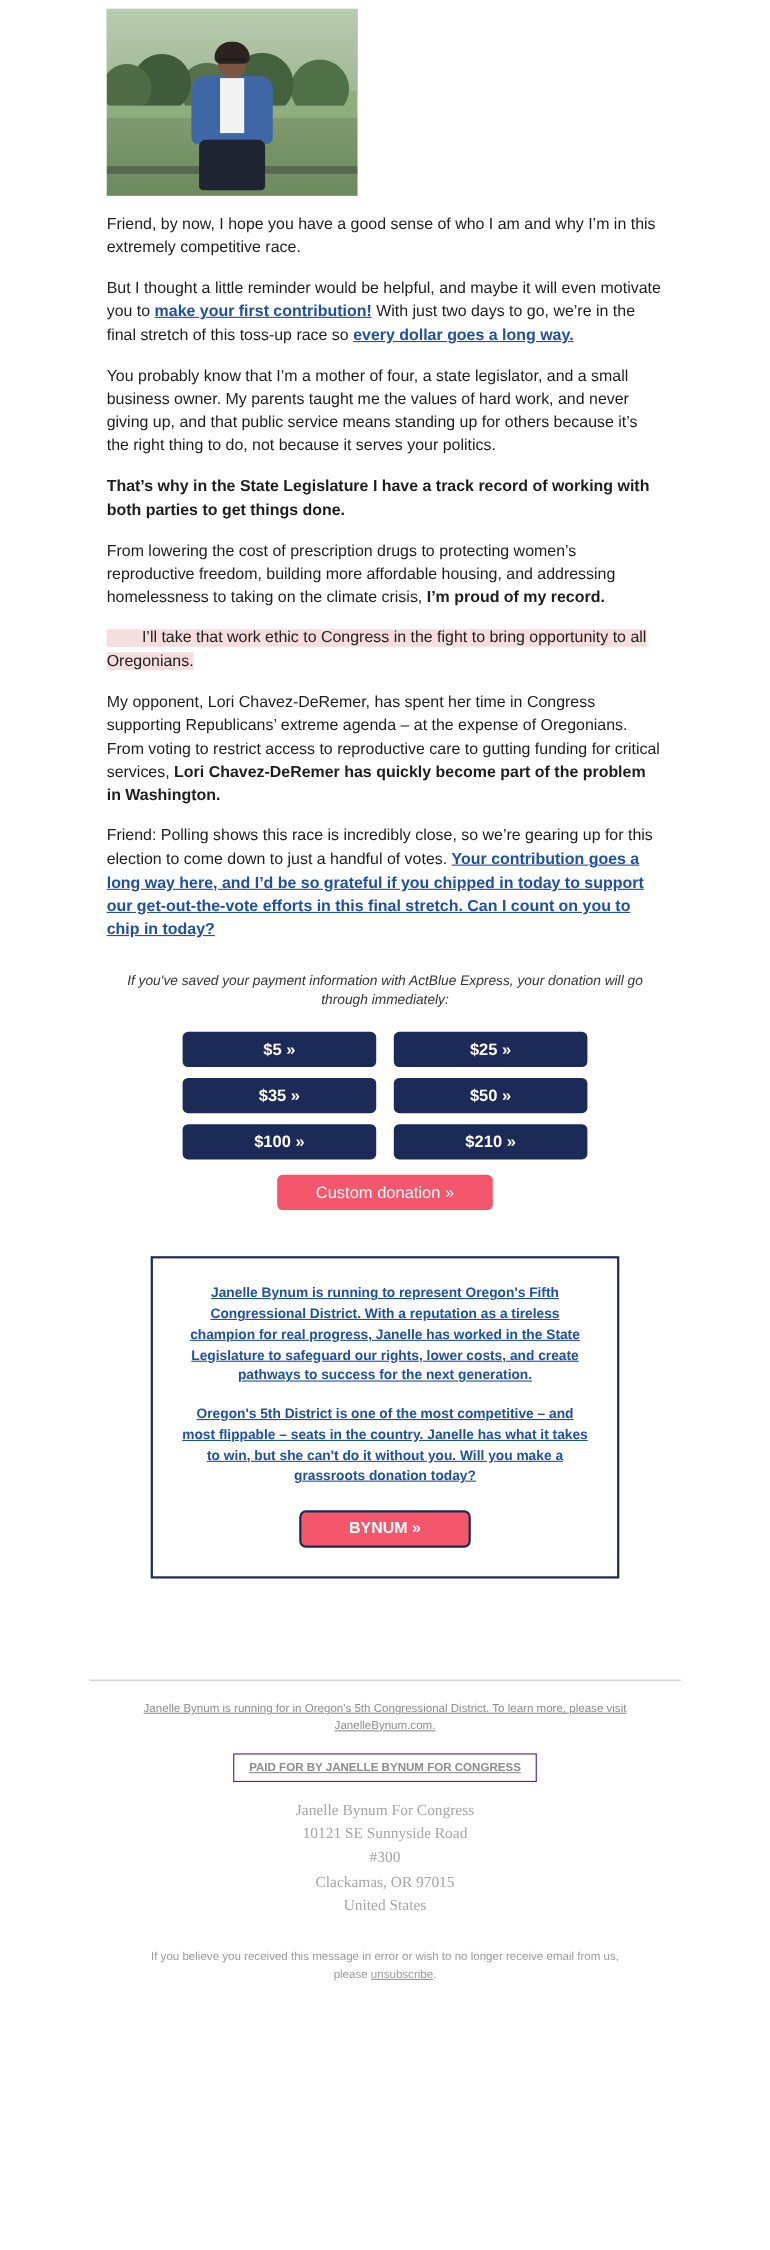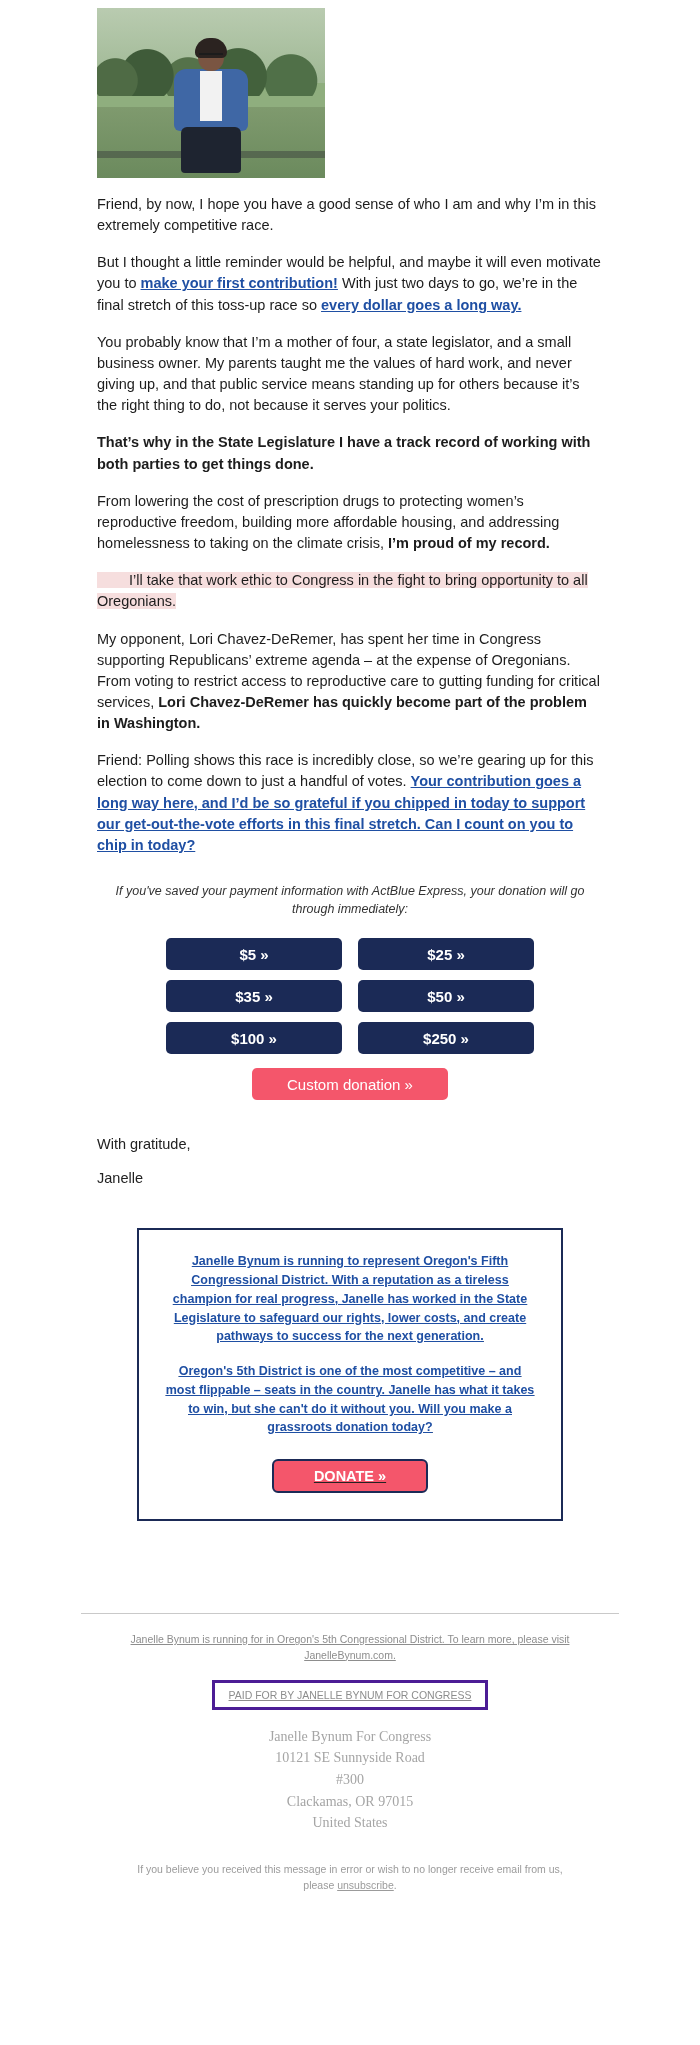--- a/index.html
+++ b/index.html
@@ -202,21 +202,20 @@
   }
   .signoff p {
     font-size: 14.5px;
     margin: 0 0 18px 0;
   }
   
   .bio-box {
     margin: 42px 78px 0 78px;
     border: 2px solid #1b2a56;
     padding: 22px 26px 26px 26px;
-    text-decoration: underline;
   }
   .bio-box p {
     color: #1f4fa3;
     font-size: 12.5px;
     font-weight: bold;
     text-align: center;
     line-height: 1.5;
     text-decoration: underline;
     margin: 0 0 16px 0;
   }
@@ -251,26 +250,27 @@
   }
   .footer-disclaimer {
     font-size: 10.5px;
     color: #8d8d8d;
     line-height: 1.5;
     text-decoration: underline;
     margin: 0 0 16px 0;
   }
   .paid-for {
     display: inline-block;
-    border: 3px solid #4c1d95;
+    border: 1px solid #4c1d95;
     padding: 6px 14px;
     font-size: 10.5px;
     color: #8d8d8d;
     text-decoration: underline;
     margin-bottom: 16px;
+    font-weight: bold;
   }
   .address {
     font-size: 14px;
     color: #a5a5a5;
     line-height: 1.55;
     margin: 0 0 28px 0;
     font-family: Liberation Serif, serif;
   }
   .unsub {
     font-size: 10.5px;
@@ -346,37 +346,33 @@
     <div class="donate-row">
       <button class="amt-btn">$5 »</button>
       <button class="amt-btn">$25 »</button>
     </div>
     <div class="donate-row">
       <button class="amt-btn">$35 »</button>
       <button class="amt-btn">$50 »</button>
     </div>
     <div class="donate-row">
       <button class="amt-btn">$100 »</button>
-      <button class="amt-btn">$250 »</button>
+      <button class="amt-btn">$210 »</button>
     </div>
     <div class="custom-wrap">
       <button class="custom-btn">Custom donation »</button>
     </div>
   </div>
 
-  <div class="content signoff">
-    <p>With gratitude,</p>
-    <p>Janelle</p>
-  </div>
 
   <div class="bio-box">
     <p>Janelle Bynum is running to represent Oregon's Fifth Congressional District. With a reputation as a tireless champion for real progress, Janelle has worked in the State Legislature to safeguard our rights, lower costs, and create pathways to success for the next generation.</p>
     <p>Oregon's 5th District is one of the most competitive – and most flippable – seats in the country. Janelle has what it takes to win, but she can't do it without you. Will you make a grassroots donation today?</p>
     <div class="bio-donate-wrap">
-      <button class="bio-donate-btn">DONATE »</button>
+      <button class="bio-donate-btn">BYNUM »</button>
     </div>
   </div>
 
   <div class="footer-divider"></div>
   <div class="footer">
     <p class="footer-disclaimer">Janelle Bynum is running for in Oregon's 5th Congressional District. To learn more, please visit JanelleBynum.com.</p>
     <div class="paid-for">PAID FOR BY JANELLE BYNUM FOR CONGRESS</div>
     <div class="address">
       <div>Janelle Bynum For Congress</div>
       <div>10121 SE Sunnyside Road</div>

